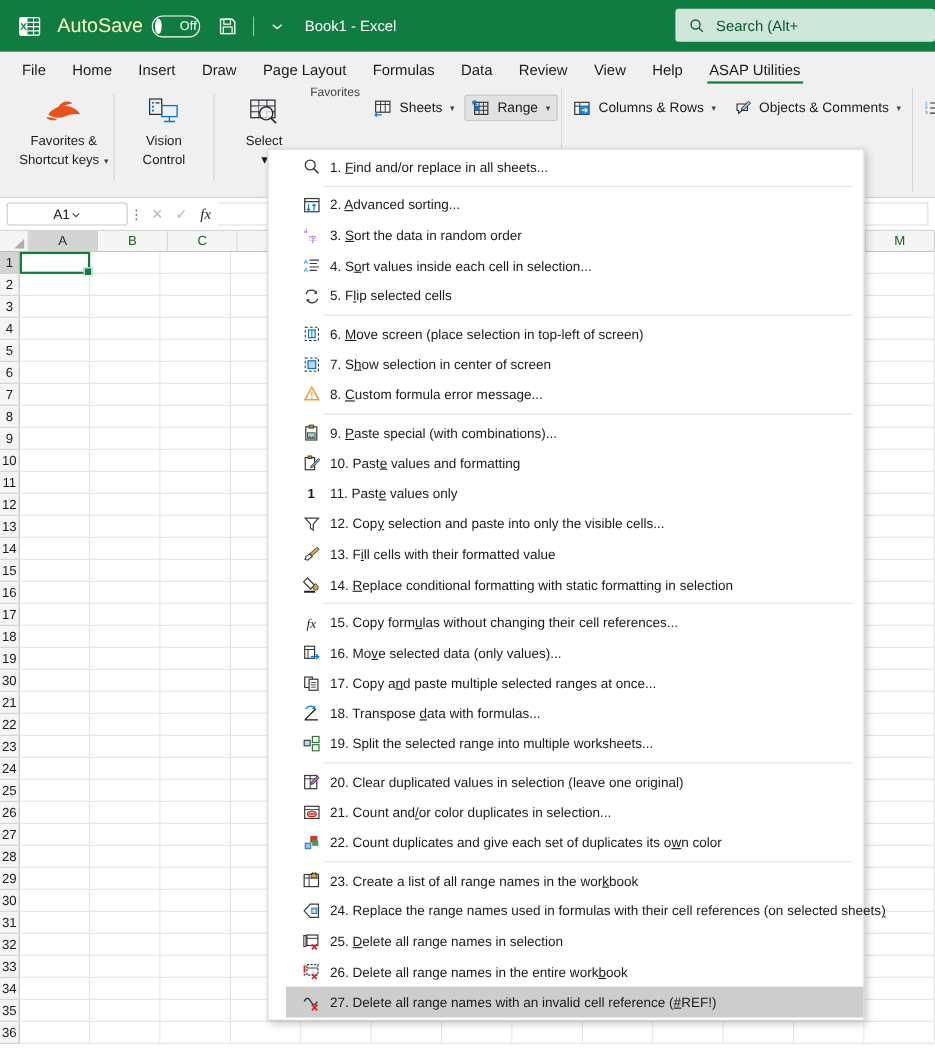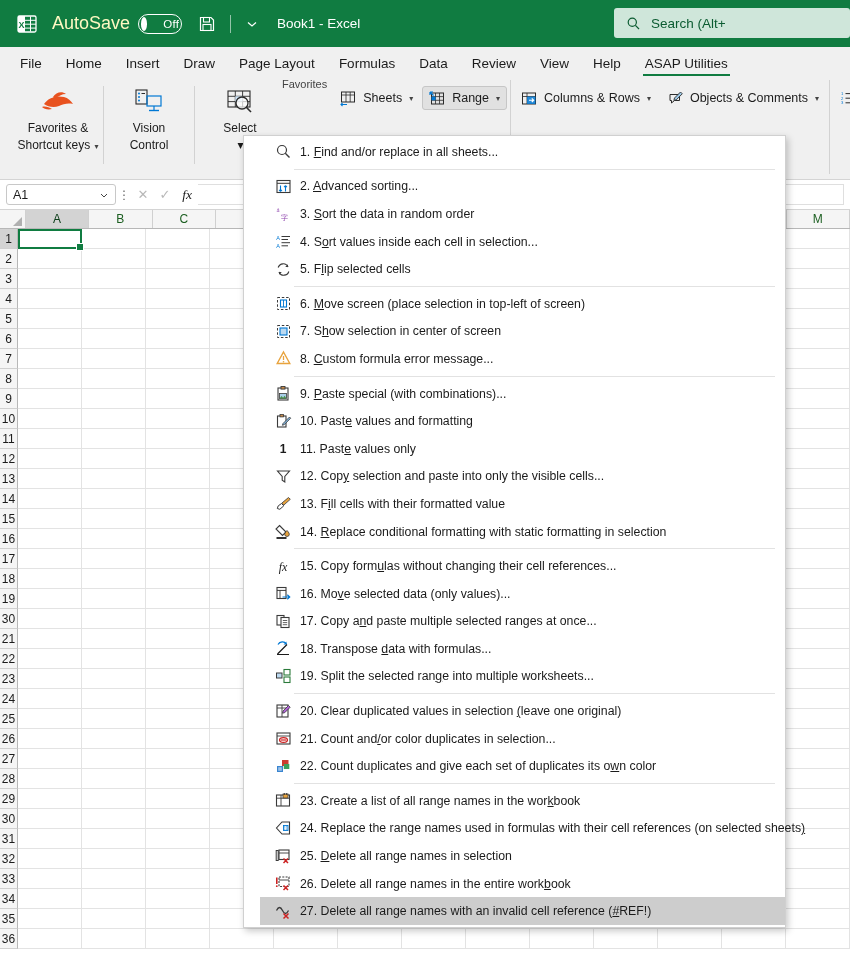--- a/index.html
+++ b/index.html
@@ -79,21 +79,21 @@
   .small-btn .sico { width: 17px; height: 17px; display:flex; align-items:center; justify-content:center; flex:0 0 17px;}
   .chev { font-size: 8px; color: #444; margin-left: 1px; }
 
   
   .formulabar {
     height: 30px; background: #ffffff; display: flex; align-items: center;
     padding: 0 6px; gap: 0px; border-bottom: 1px solid #d4d4d4;
   }
   .namebox {
     width: 110px; height: 21px; border: 1px solid #c8c8c8; border-radius: 3px;
-    background: #fff; display: flex; align-items: center; justify-content: space-between;
+    background: #fff; display: flex; align-items: center; justify-content: center;
     padding: 0 6px; font-size: 12.5px; color: #1b1b1b;
   }
   .fb-dots { width: 16px; text-align: center; color: #666; font-size: 12px; }
   .fb-ico { width: 22px; text-align: center; color: #b8b8b8; font-size: 13px; }
   .fb-fx { width: 22px; text-align: center; color: #1b1b1b; font-size: 13.5px; font-style: italic; font-family: "Liberation Serif", serif; }
   .fb-input { flex: 1; height: 21px; border: 1px solid #dfdfdf; border-left: none; background: #fff; }
 
   
   .grid-wrap { position: relative; width: 850px; height: 100%; background: #fff; }
   .colhead-row { display: flex; height: 19px; background: #f5f5f5; border-bottom: 1px solid #b7b7b7; }

